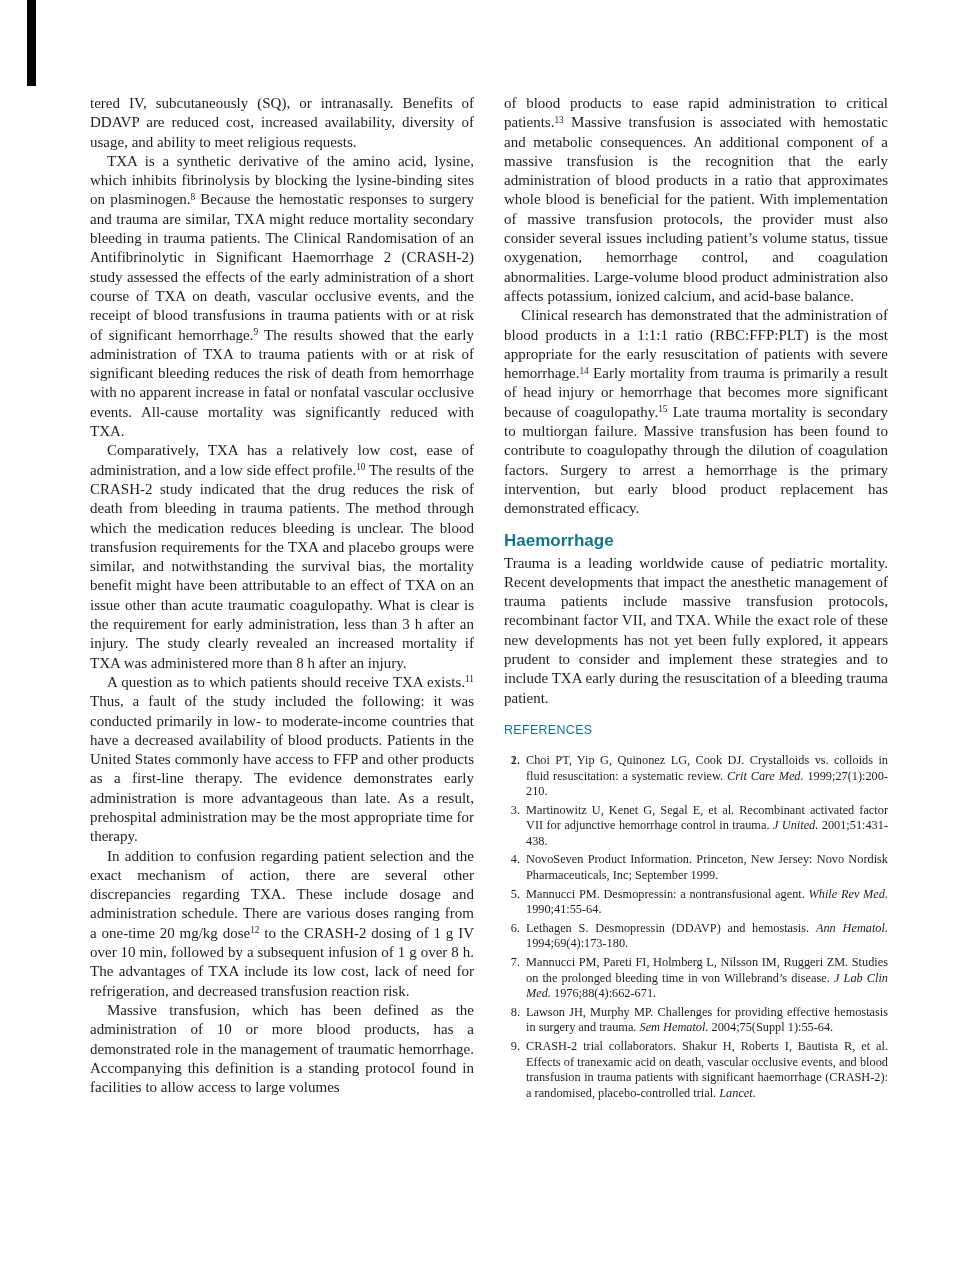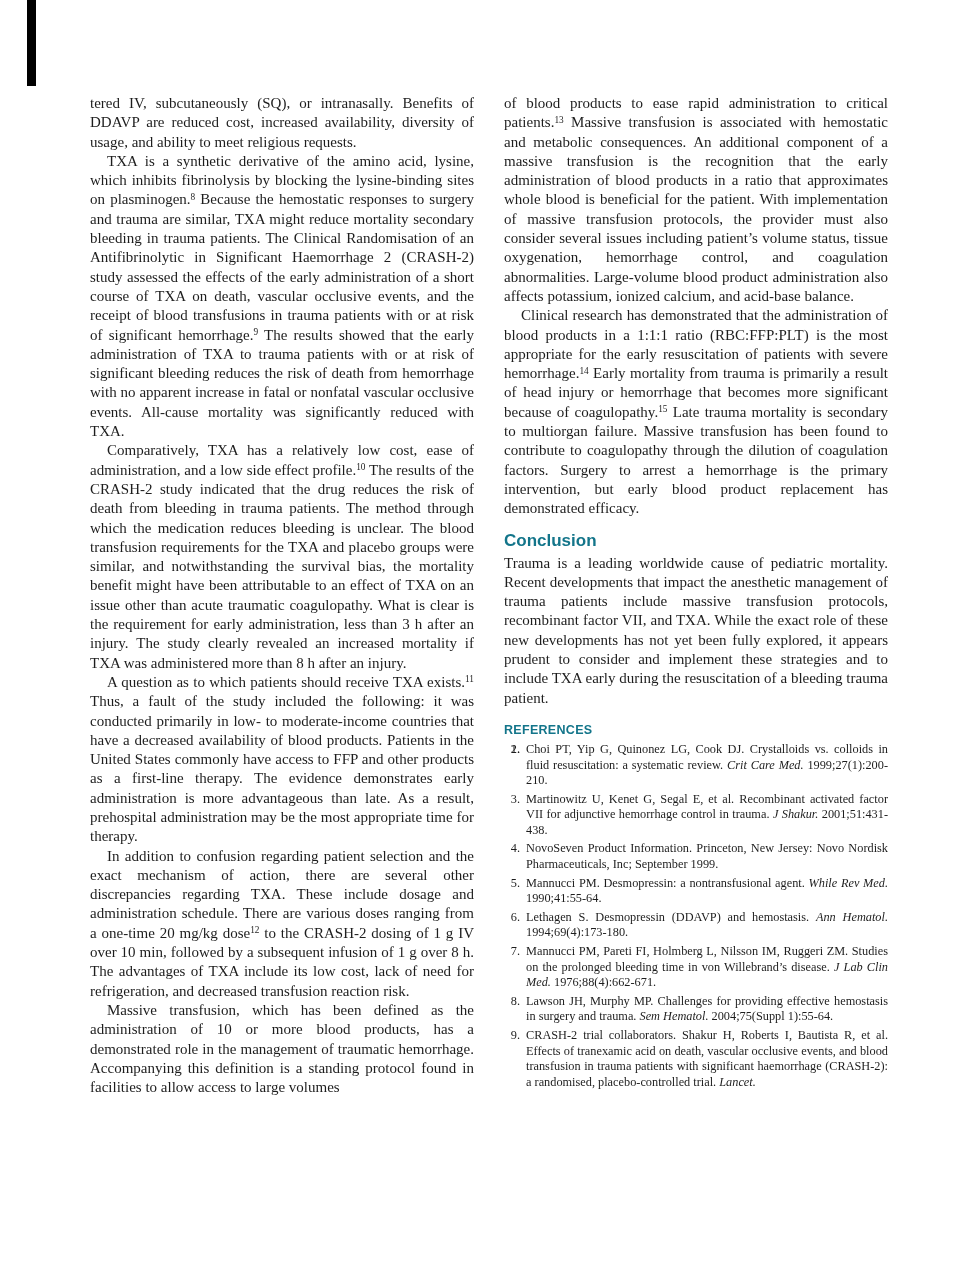--- a/index.html
+++ b/index.html
@@ -44,25 +44,25 @@
     font-family: "Liberation Sans", sans-serif;
     font-size: 17px;
     font-weight: bold;
     color: var(--accent, #13758a);
     margin-top: 12px;
     margin-bottom: 3px;
   }
   .references-heading {
     font-family: "Liberation Sans", sans-serif;
     font-size: 12.5px;
-    font-weight: bold;
+    font-weight: normal;
     letter-spacing: 0.3px;
     color: var(--accent, #13758a);
     margin-top: 15px;
-    margin-bottom: 5px;
+    margin-bottom: 16px;
   }
   .references { list-style: none; }
   .reference {
     position: relative;
     padding-left: 22px;
     font-size: 12.3px;
     line-height: 15.6px;
     text-align: justify;
     margin-bottom: 3px;
   }
@@ -107,35 +107,35 @@
       <p class="body-p indent"><span>Comparatively, TXA has a relatively low cost, ease of administration, and a low side effect profile.</span><sup>10</sup><span> The results of the CRASH-2 study indicated that the drug reduces the risk of death from bleeding in trauma patients. The method through which the medication reduces bleeding is unclear. The blood transfusion requirements for the TXA and placebo groups were similar, and notwithstanding the survival bias, the mortality benefit might have been attributable to an effect of TXA on an issue other than acute traumatic coagulopathy. What is clear is the requirement for early administration, less than 3 h after an injury. The study clearly revealed an increased mortality if TXA was administered more than 8 h after an injury.</span></p>
       <p class="body-p indent"><span>A question as to which patients should receive TXA exists.</span><sup>11</sup><span> Thus, a fault of the study included the following: it was conducted primarily in low- to moderate-income countries that have a decreased availability of blood products. Patients in the United States commonly have access to FFP and other products as a first-line therapy. The evidence demonstrates early administration is more advantageous than late. As a result, prehospital administration may be the most appropriate time for therapy.</span></p>
       <p class="body-p indent"><span>In addition to confusion regarding patient selection and the exact mechanism of action, there are several other discrepancies regarding TXA. These include dosage and administration schedule. There are various doses ranging from a one-time 20 mg/kg dose</span><sup>12</sup><span> to the CRASH-2 dosing of 1 g IV over 10 min, followed by a subsequent infusion of 1 g over 8 h. The advantages of TXA include its low cost, lack of need for refrigeration, and decreased transfusion reaction risk.</span></p>
       <p class="body-p indent"><span>Massive transfusion, which has been defined as the administration of 10 or more blood products, has a demonstrated role in the management of traumatic hemorrhage. Accompanying this definition is a standing protocol found in facilities to allow access to large volumes</span></p>
     </div>
 
     <div class="col">
       <p class="body-p"><span>of blood products to ease rapid administration to critical patients.</span><sup>13</sup><span> Massive transfusion is associated with hemostatic and metabolic consequences. An additional component of a massive transfusion is the recognition that the early administration of blood products in a ratio that approximates whole blood is beneficial for the patient. With implementation of massive transfusion protocols, the provider must also consider several issues including patient’s volume status, tissue oxygenation, hemorrhage control, and coagulation abnormalities. Large-volume blood product administration also affects potassium, ionized calcium, and acid-base balance.</span></p>
       <p class="body-p indent"><span>Clinical research has demonstrated that the administration of blood products in a 1:1:1 ratio (RBC:FFP:PLT) is the most appropriate for the early resuscitation of patients with severe hemorrhage.</span><sup>14</sup><span> Early mortality from trauma is primarily a result of head injury or hemorrhage that becomes more significant because of coagulopathy.</span><sup>15</sup><span> Late trauma mortality is secondary to multiorgan failure. Massive transfusion has been found to contribute to coagulopathy through the dilution of coagulation factors. Surgery to arrest a hemorrhage is the primary intervention, but early blood product replacement has demonstrated efficacy.</span></p>
 
-      <h2 class="section-heading">Conclusion</h2>
+      <h2 class="section-heading">Haemorrhage</h2>
       <p class="body-p"><span>Trauma is a leading worldwide cause of pediatric mortality. Recent developments that impact the anesthetic management of trauma patients include massive transfusion protocols, recombinant factor VII, and TXA. While the exact role of these new developments has not yet been fully explored, it appears prudent to consider and implement these strategies and to include TXA early during the resuscitation of a bleeding trauma patient.</span></p>
 
       <h3 class="references-heading">REFERENCES</h3>
       <ol class="references">
         <li class="reference">
           <span class="ref-num">1.</span>
         </li>
         <li class="reference">
           <span class="ref-num">2.</span>
           <span class="ref-text"><span>Choi PT, Yip G, Quinonez LG, Cook DJ. Crystalloids vs. colloids in fluid resuscitation: a systematic review. </span><i>Crit Care Med.</i><span> 1999;27(1):200-210.</span></span>
         </li>
         <li class="reference">
           <span class="ref-num">3.</span>
-          <span class="ref-text"><span>Martinowitz U, Kenet G, Segal E, et al. Recombinant activated factor VII for adjunctive hemorrhage control in trauma. </span><i>J Shakur.</i><span> 2001;51:431-438.</span></span>
+          <span class="ref-text"><span>Martinowitz U, Kenet G, Segal E, et al. Recombinant activated factor VII for adjunctive hemorrhage control in trauma. </span><i>J United.</i><span> 2001;51:431-438.</span></span>
         </li>
         <li class="reference">
           <span class="ref-num">4.</span>
           <span class="ref-text"><span>NovoSeven Product Information. Princeton, New Jersey: Novo Nordisk Pharmaceuticals, Inc; September 1999.</span></span>
         </li>
         <li class="reference">
           <span class="ref-num">5.</span>
           <span class="ref-text"><span>Mannucci PM. Desmopressin: a nontransfusional agent. </span><i>While Rev Med.</i><span> 1990;41:55-64.</span></span>
         </li>
         <li class="reference">

